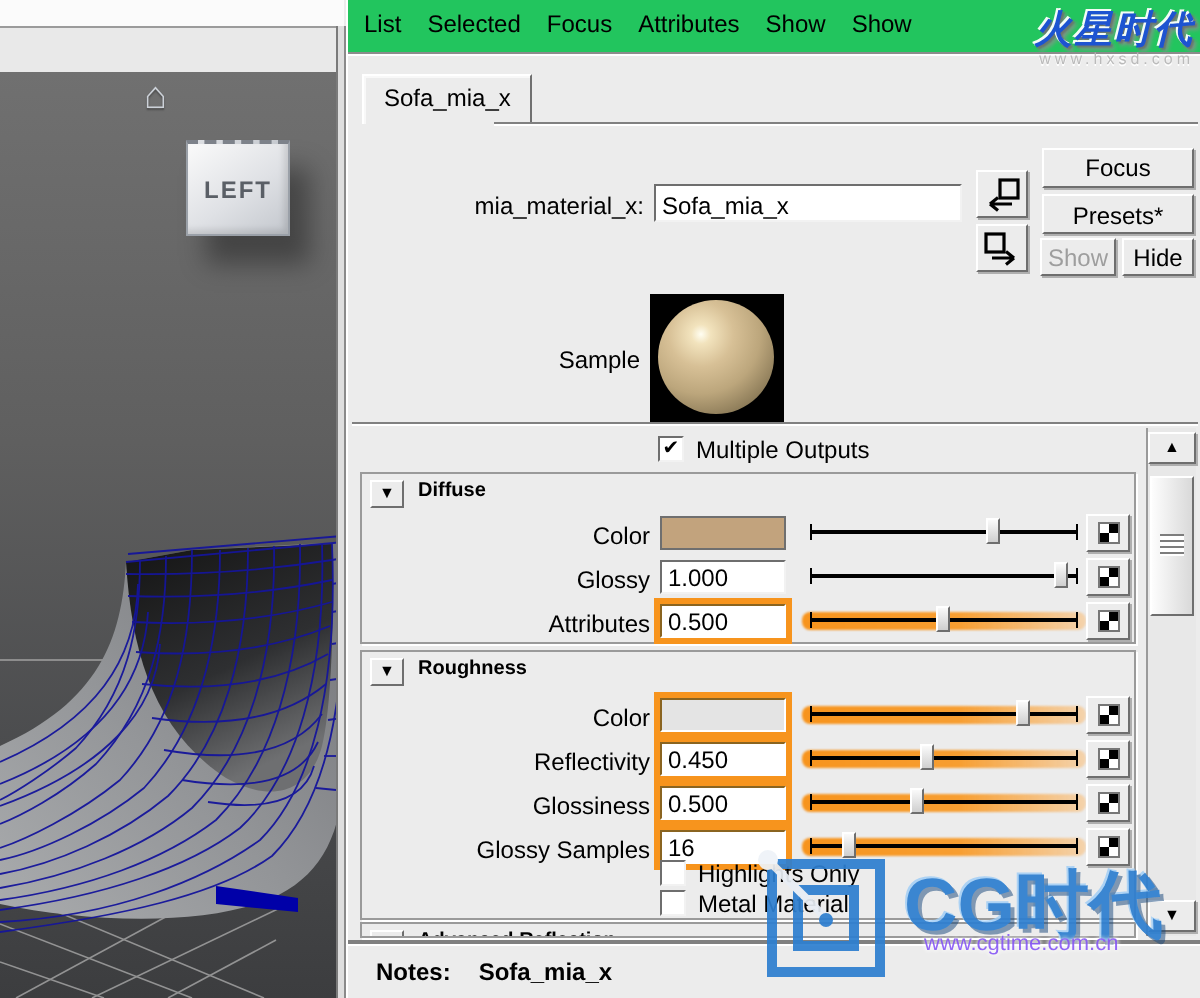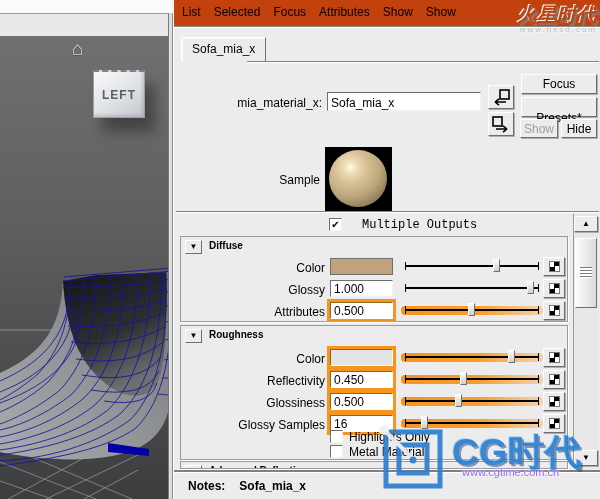--- a/index.html
+++ b/index.html
@@ -17,54 +17,54 @@
   #viewcube { position:absolute; left:93px; top:70px; width:52px; height:48px;
     background:linear-gradient(145deg,#fafafa 0%,#dfe1e5 55%,#c3c7cd 100%);
     border:1px solid #9aa0a8; border-top:2px dashed #7d828a;
     box-shadow:10px 14px 12px rgba(0,0,0,.35), inset -2px -2px 3px rgba(0,0,0,.12);
     display:flex; align-items:center; justify-content:center; }
   #viewcube span { font-weight:bold; font-size:12px; letter-spacing:1px; color:#5a5f66; }
   #splitter { position:absolute; left:168px; top:13px; width:5px; height:486px; background:#dedede; border-left:1px solid #7a7a7a; border-right:1px solid #8a8a8a; }
 
   
   #panel { position:absolute; left:173px; top:0; width:427px; height:499px; background:#ececec; border-left:1px solid #fff; }
-  #menubar { position:absolute; left:0; top:0; width:427px; height:27px; background:#c2410c;
+  #menubar { position:absolute; left:0; top:0; width:427px; height:27px; background:#22c55e;
     border-bottom:1px solid #8c8c8c; box-shadow:0 1px 0 #ffffff; display:flex; gap:13px; align-items:center; padding:0 0 2px 8px; }
   .menu-item { cursor:default; }
   #tabbar { position:absolute; left:0; top:28px; width:427px; height:36px; }
   #tab0 { position:absolute; left:7px; top:9px; height:25px; padding:4px 10px 0 10px; background:#ececec;
     border:1px solid #707070; border-bottom:none; border-top-color:#fff; border-left-color:#fff;
     box-shadow:inset 1px 1px 0 #f8f8f8; }
   #tabline { position:absolute; left:73px; top:33px; right:2px; height:1px; background:#808080; box-shadow:0 1px 0 #fff; }
 
   .btn { position:absolute; background:#ececec; border:1px solid; border-color:#ffffff #6e6e6e #6e6e6e #ffffff;
     box-shadow:1px 1px 0 rgba(64,64,64,.35); text-align:center; font-size:12px; cursor:pointer; }
   .btn.disabled { color:#9e9e9e; cursor:default; }
   .sunken { background:#fff; border:1px solid; border-color:#6e6e6e #f2f2f2 #f2f2f2 #6e6e6e; }
 
   #hdr-label { position:absolute; left:20px; top:96px; width:128px; text-align:right; }
   #hdr-input { position:absolute; left:153px; top:92px; width:154px; height:19px; padding:2px 3px 0 3px; font-size:12px; }
   .mini-btn { width:26px; height:24px; display:flex; align-items:center; justify-content:center; }
   #btn-in  { left:314px; top:85px; }
   #btn-out { left:314px; top:112px; }
   #btn-focus   { left:347px; top:74px;  width:76px; height:20px; padding-top:2px; }
-  #btn-presets { left:347px; top:97px;  width:76px; height:20px; padding-top:13px; }
+  #btn-presets { left:347px; top:97px;  width:76px; height:20px; padding-top:3px; }
   #btn-show    { left:346px; top:119px; width:38px; height:19px; padding-top:2px; }
   #btn-hide    { left:387px; top:119px; width:36px; height:19px; padding-top:2px; }
 
   #sample-label { position:absolute; left:78px; top:173px; width:68px; text-align:right; }
   #sample-box { position:absolute; left:151px; top:147px; width:67px; height:64px; background:#000; }
   #sample-sphere { position:absolute; left:4px; top:3px; width:58px; height:57px; border-radius:50%;
     background:radial-gradient(circle at 37% 30%, #fffef2 0%, #f2e3bd 9%, #d7c096 30%, #bca67c 55%, #8d7c59 78%, #463d26 95%, #1d190e 100%); }
 
   #scroll-divider { position:absolute; left:2px; top:211px; width:423px; height:2px; background:#808080; border-bottom:1px solid #fff; }
 
   .checkbox { position:absolute; width:13px; height:13px; background:#fff; border:1px solid; border-color:#6e6e6e #f2f2f2 #f2f2f2 #6e6e6e; font-size:10px; line-height:11px; text-align:center; }
   #mo-check { left:155px; top:218px; }
-  #mo-label { position:absolute; left:188px; top:218px;font-family:Liberation Mono, monospace; }
+  #mo-label { position:absolute; left:174px; top:218px; }
 
   .section { position:absolute; left:6px; width:388px; background:#ececec; border:1px solid #9a9a9a; box-shadow:1px 1px 0 #ffffff; }
   #sec-diffuse { top:236px; height:86px; }
   #sec-reflection { top:325px; height:135px; }
   #sec-advanced { top:461px; height:8px; overflow:hidden; }
   .collapse-btn { position:absolute; left:4px; top:3px; width:17px; height:14px; background:#ececec;
     border:1px solid; border-color:#fff #6e6e6e #6e6e6e #fff; font-size:8px; line-height:12px; text-align:center; }
   .sec-title { position:absolute; left:28px; top:3px; font-weight:bold; font-size:10px; }
 
   .row { position:absolute; left:0; width:388px; height:22px;text-decoration:underline; }
@@ -96,21 +96,21 @@
   #sb-grip { position:absolute; left:4px; top:28px; width:12px; height:11px;
     background:repeating-linear-gradient(180deg,#7d7d7d 0 1px,#fff 1px 3px); }
 
   #notesbar { position:absolute; left:0; top:470px; width:427px; height:29px; background:#ececec;
     border-top:2px solid #808080; box-shadow:inset 0 1px 0 #fff; }
   #notesbar .txt { position:absolute; left:14px; top:7px; font-weight:bold; }
   #notesbar .val { margin-left:14px; }
 
   
   #wm-top { position:absolute; right:3px; top:2px; width:132px; text-align:right; opacity:.95; pointer-events:none; }
-  #wm-top .brand { font-family:"DejaVu Serif",serif; font-style:italic; font-weight:bold; font-size:19px; color:#c2410c;
+  #wm-top .brand { font-family:"DejaVu Serif",serif; font-style:italic; font-weight:bold; font-size:19px; color:#1d4ed8;
     text-shadow:-1px -1px 0 #ffffff, 1px 1px 1px #707070, 2px 2px 2px #909090; letter-spacing:1px; }
   #wm-top .url { display:block; margin-top:-3px; font-size:8px; letter-spacing:2px; color:#b8b8b8; text-shadow:0 1px 0 #fff; }
   #wm-bottom { position:absolute; left:376px; top:422px; width:224px; height:77px; opacity:.93; pointer-events:none; }
   #wm-bottom .brand { position:absolute; left:76px; top:6px; font-size:37px; font-weight:bold; color:#2e7fd0;
     text-shadow:1px 2px 0 #1b5globalfa; letter-spacing:0; }
   #wm-bottom .brand { text-shadow:2px 2px 0 rgba(21,70,122,.55), -1px -1px 0 rgba(160,205,245,.9); }
   #wm-bottom .url { position:absolute; left:86px; top:44px; font-size:11px; color:#8b5cf6; text-shadow:0 0 2px #fff,0 0 2px #fff; }
 </style>
 </head>
 <body>

